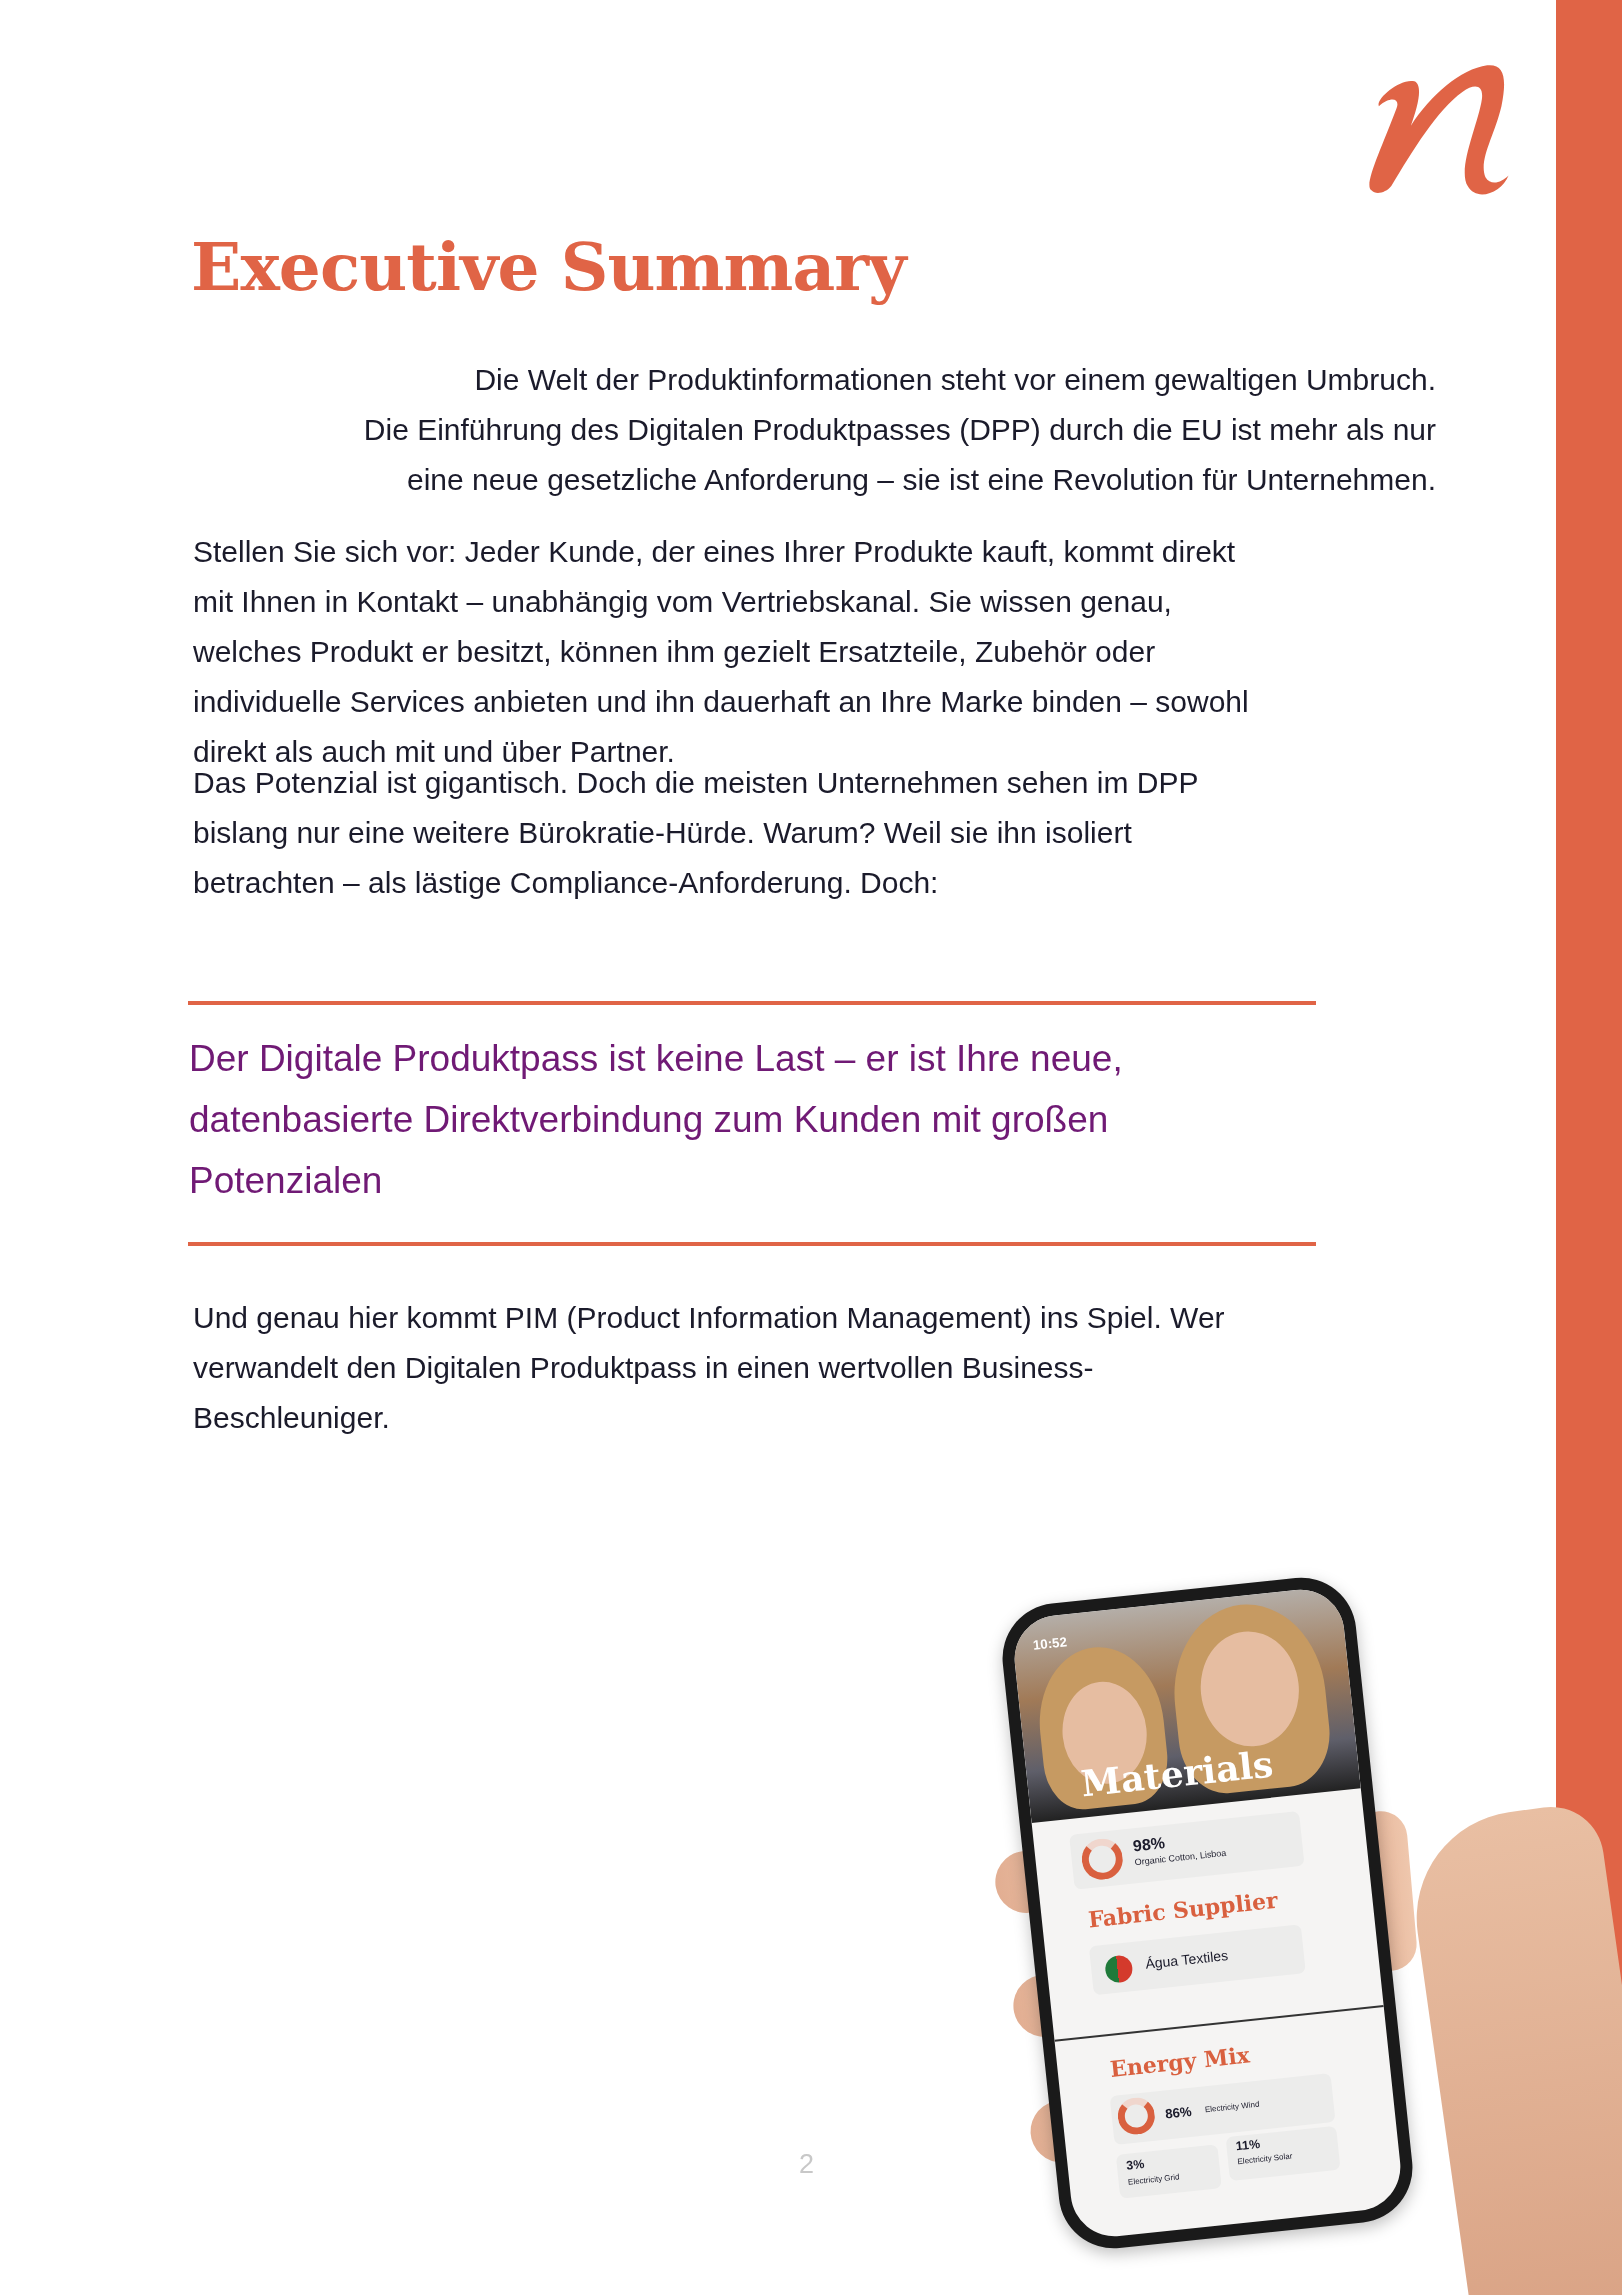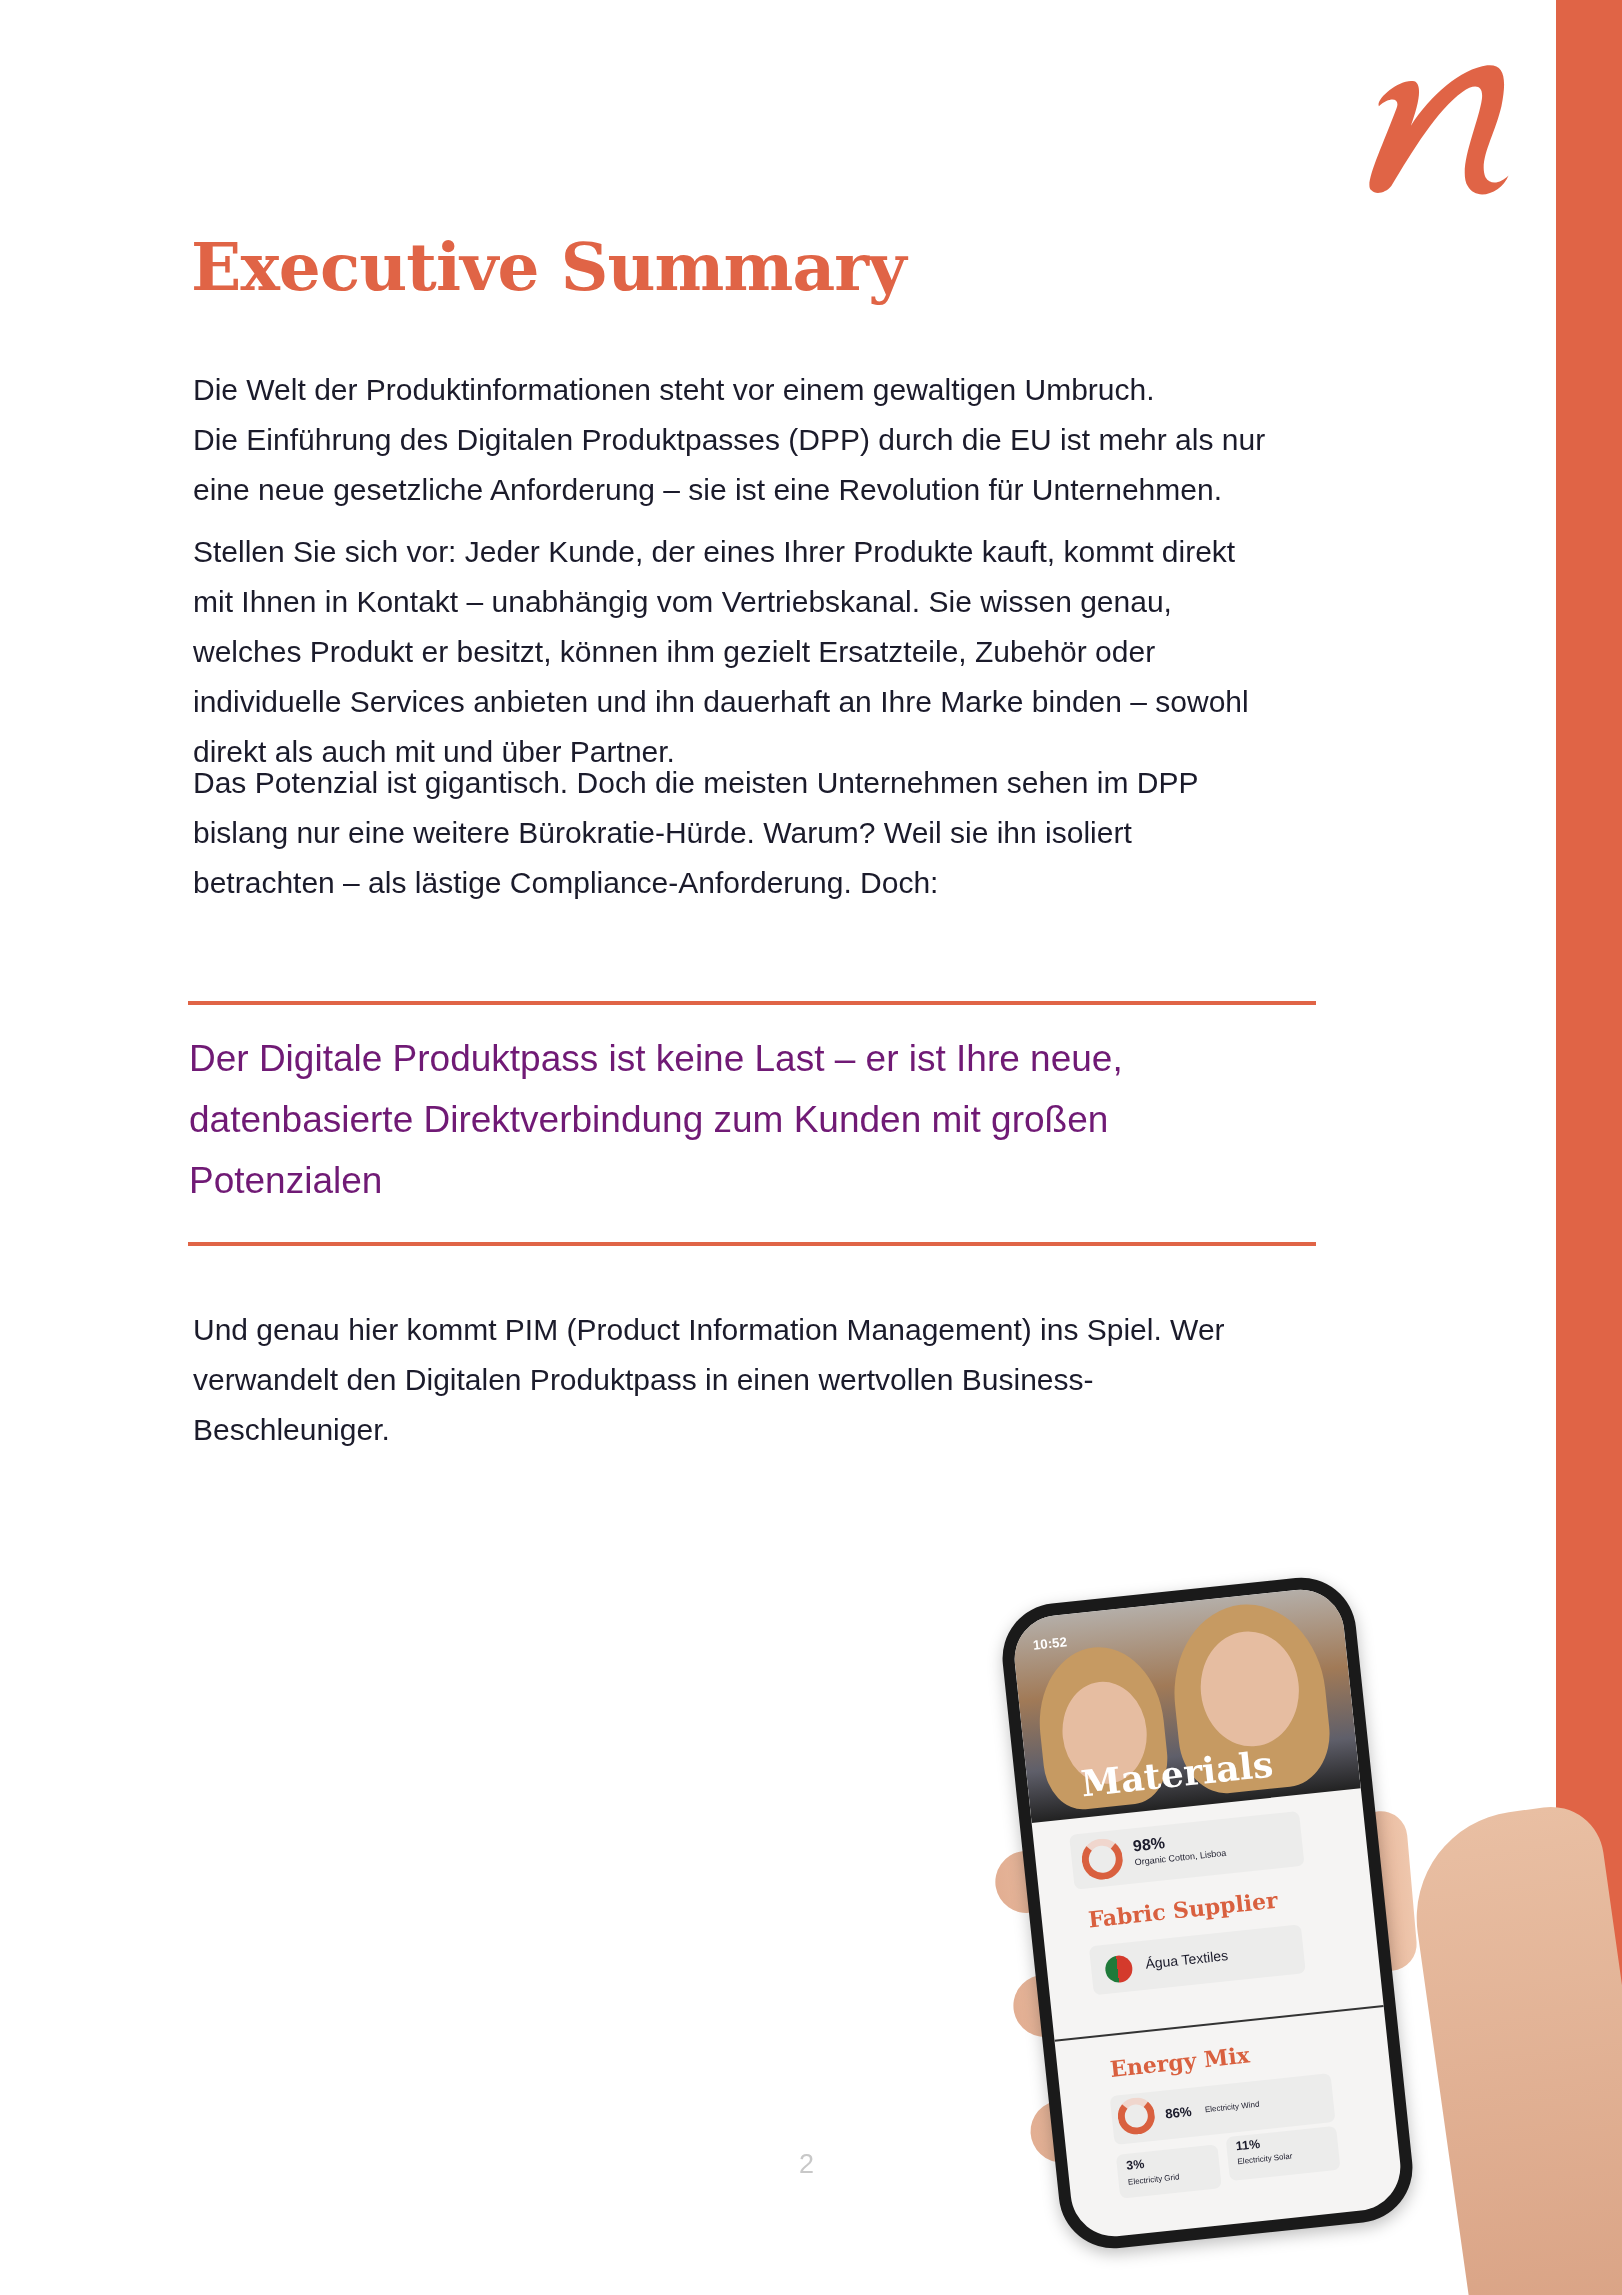--- a/index.html
+++ b/index.html
@@ -55,21 +55,21 @@
 <body>
 
 <div class="side-bar"></div>
 
 <svg class="logo" viewBox="0 0 190 170">
   <path d="M30 165 C 20 160, 40 120, 58 72 C 62 62, 52 58, 38 70 C 34 62, 62 38, 78 42 C 88 46, 82 70, 74 92 C 96 58, 130 28, 160 24 C 180 22, 182 40, 176 70 C 168 104, 150 130, 158 150 C 164 160, 176 156, 184 148 C 176 168, 148 178, 138 160 C 126 140, 150 90, 154 62 C 156 46, 146 44, 132 54 C 104 74, 76 120, 52 160 C 46 168, 34 170, 30 165 Z" fill="#e06446"></path>
 </svg>
 
 <h1 class="title">Executive Summary</h1>
 
-<div class="para" style="top:365px;">
+<div class="para" style="top:355px;text-align:right;">
   <span class="line">Die Welt der Produktinformationen steht vor einem gewaltigen Umbruch.</span>
   <span class="line">Die Einführung des Digitalen Produktpasses (DPP) durch die EU ist mehr als nur</span>
   <span class="line">eine neue gesetzliche Anforderung – sie ist eine Revolution für Unternehmen.</span>
 </div>
 
 <div class="para" style="top:527px;">
   <span class="line">Stellen Sie sich vor: Jeder Kunde, der eines Ihrer Produkte kauft, kommt direkt</span>
   <span class="line">mit Ihnen in Kontakt – unabhängig vom Vertriebskanal. Sie wissen genau,</span>
   <span class="line">welches Produkt er besitzt, können ihm gezielt Ersatzteile, Zubehör oder</span>
   <span class="line">individuelle Services anbieten und ihn dauerhaft an Ihre Marke binden – sowohl</span>
@@ -85,21 +85,21 @@
 <div class="rule" style="top:1001px;"></div>
 
 <div class="quote">
   <span class="line">Der Digitale Produktpass ist keine Last – er ist Ihre neue,</span>
   <span class="line">datenbasierte Direktverbindung zum Kunden mit großen</span>
   <span class="line">Potenzialen</span>
 </div>
 
 <div class="rule" style="top:1242px;"></div>
 
-<div class="para" style="top:1293px;margin-top:12px;">
+<div class="para" style="top:1293px;">
   <span class="line">Und genau hier kommt PIM (Product Information Management) ins Spiel. Wer</span>
   <span class="line">verwandelt den Digitalen Produktpass in einen wertvollen Business-</span>
   <span class="line">Beschleuniger.</span>
 </div>
 
 <div class="page-num">2</div>
 
 <div class="phone-wrap">
   <div class="hand-palm"></div>
   <div class="hand-finger" style="left:18px; top:302px; width:107px; height:62px; transform:rotate(-10deg);"></div>

